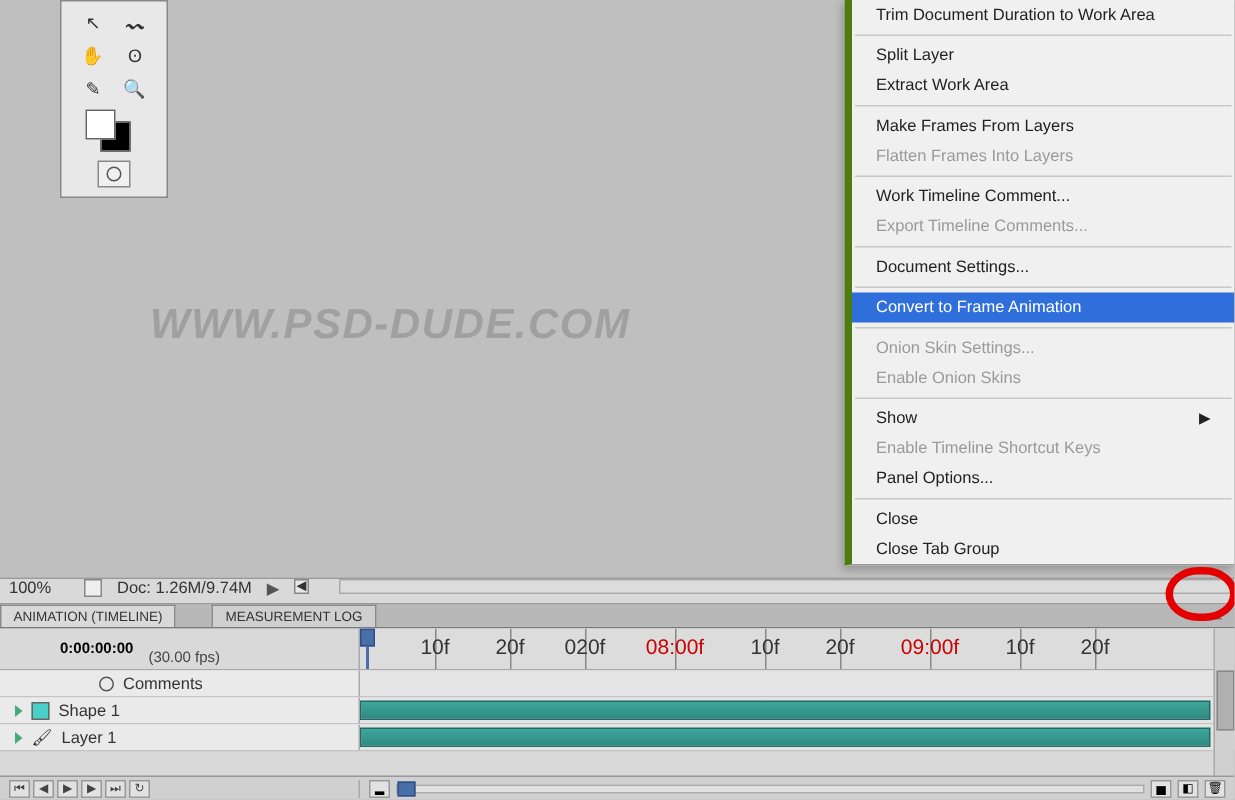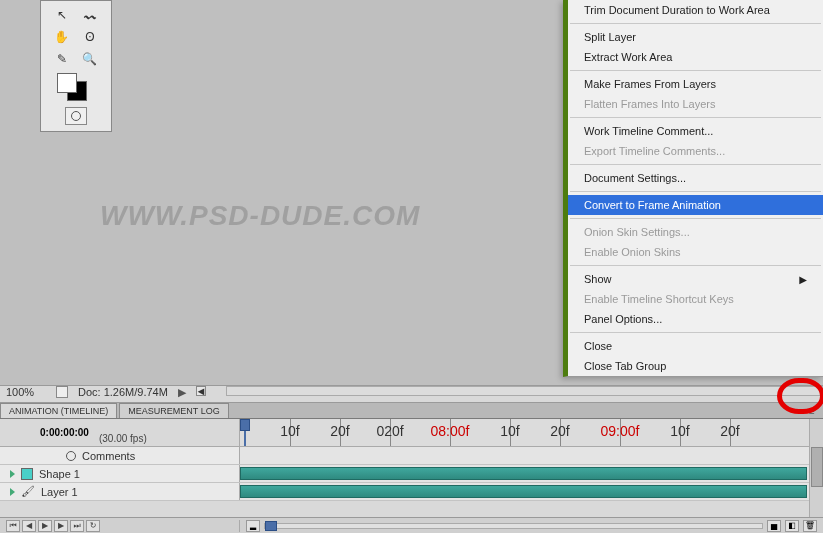--- a/index.html
+++ b/index.html
@@ -48,21 +48,21 @@
   }
   .status-bar .zoom { width:40px; }
   .status-bar .mini { width:12px; height:12px; border:1px solid #888; background:#eee; }
   .status-bar .arrowbtn { width:8px; color:#555; }
   .status-bar .scroll-track { flex:1; height:10px; background:#dcdcdc; border:1px solid #aaa; margin-left:10px; position:relative; }
   .status-bar .scroll-left { width:10px; height:10px; border:1px solid #888; background:#e8e8e8; display:flex; align-items:center; justify-content:center; }
 
   
   .panel-tabs {
     position:absolute; top:403px; left:0; right:0; height:16px; background:#b8b8b8;
-    border-bottom:1px solid #7a7a7a; display:flex; align-items:flex-end;
+    border-bottom:1px solid #7a7a7a; display:flex; align-items:flex-end;gap:22px;
   }
   .tab { padding:2px 8px; font-size:9px; color:#333; background:#cfcfcf; border:1px solid #8a8a8a; border-bottom:none; margin-right:2px; }
   .tab.active { background:#d9d9d9; }
   .panel-menu-btn { position:absolute; right:4px; top:2px; width:14px; height:12px; display:flex; align-items:center; justify-content:center; }
   .panel-menu-btn .lines::before { content:"≡"; font-size:10px; color:#555; }
 
   
   .red-circle {
     position:absolute; top:378px; right:-2px; width:48px; height:36px;
     border:5px solid #e40000; border-radius:22px/18px;

